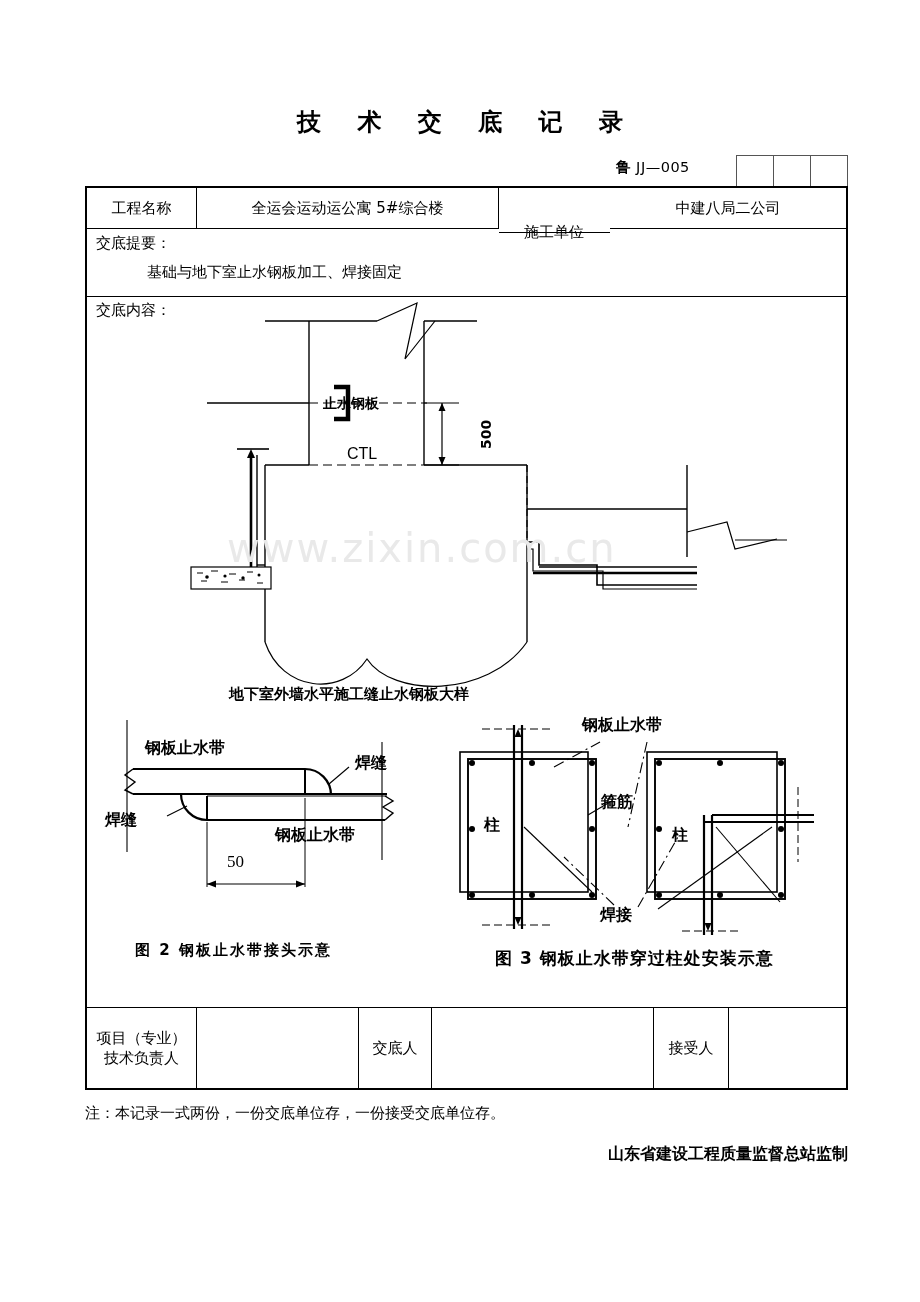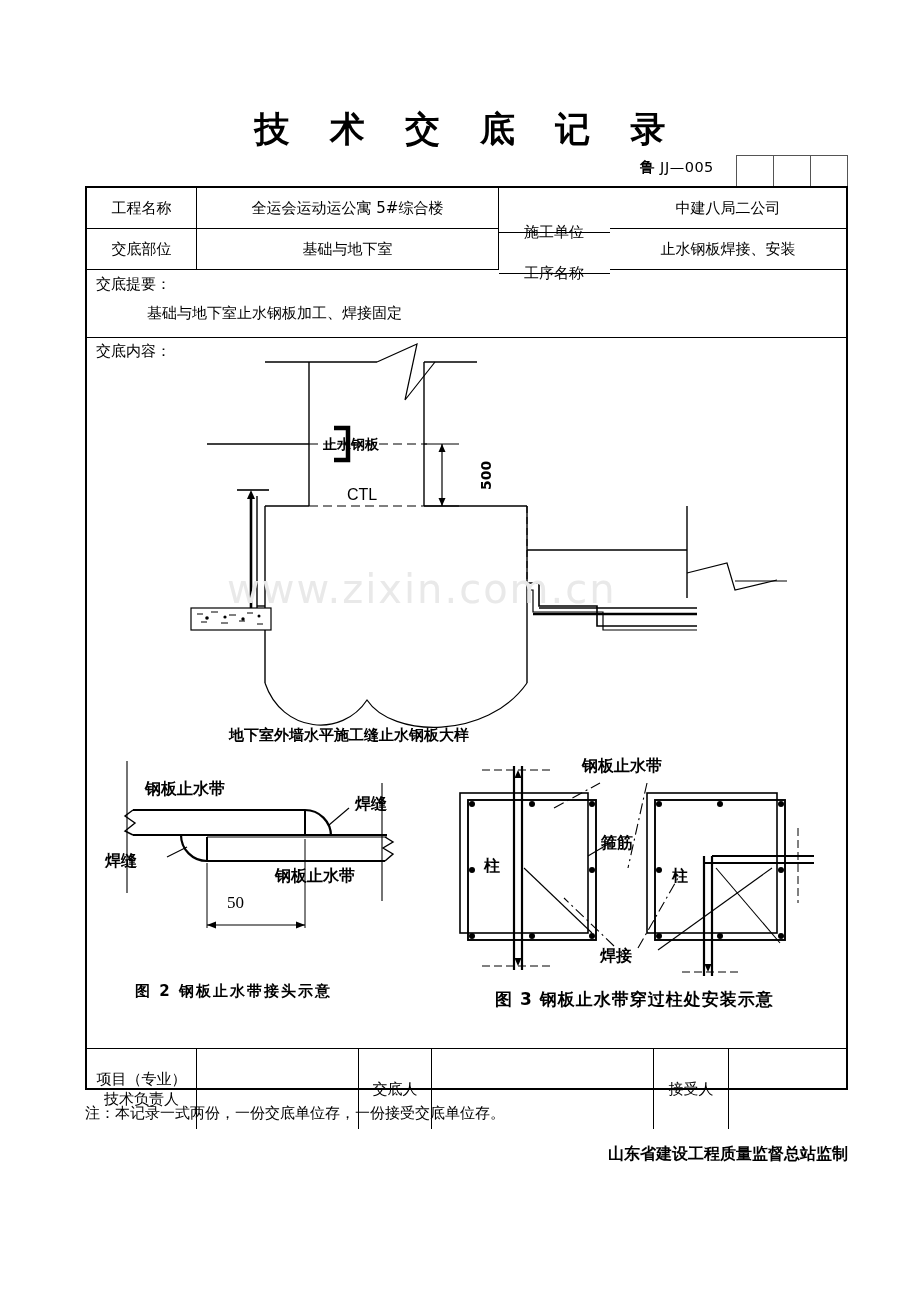--- a/index.html
+++ b/index.html
@@ -14,30 +14,30 @@
     color: #000;
     overflow: hidden;
   }
 
   
   .doc-title {
     position: absolute;
     left: 0; top: 106px;
     width: 920px;
     text-align: center;
-    font-size: 35px;
+    font-size: 24px;
     font-weight: bold;
     letter-spacing: 14px;
     text-indent: 14px;
     font-family: "DejaVu Sans", "Liberation Sans", sans-serif;
   }
 
   .form-no {
     position: absolute;
-    left: 640px; top: 158px;
+    left: 616px; top: 158px;
     font-size: 14.5px;
     letter-spacing: 0.5px;
     white-space: nowrap;
   }
   .form-no .lu { font-weight: bold; }
 
   .code-boxes {
     position: absolute;
     left: 737px; top: 155px;
     display: flex;
@@ -181,26 +181,20 @@
 
 <div class="sheet">
 
   <div class="row r-head">
     <div class="cell c-label1">工程名称</div>
     <div class="cell c-value1">全运会运动运公寓 5#综合楼</div>
     <div class="cell c-label2">施工单位</div>
     <div class="cell c-value2">中建八局二公司</div>
   </div>
 
-  <div class="row r-head">
-    <div class="cell c-label1">交底部位</div>
-    <div class="cell c-value1">基础与地下室</div>
-    <div class="cell c-label2">工序名称</div>
-    <div class="cell c-value2">止水钢板焊接、安装</div>
-  </div>
 
   <div class="r-summary">
     <div class="summary-title">交底提要：</div>
     <div class="summary-text">基础与地下室止水钢板加工、焊接固定</div>
   </div>
 
   <div class="r-content">
     <div class="content-title">交底内容：</div>
 
     <div class="draw-area">

